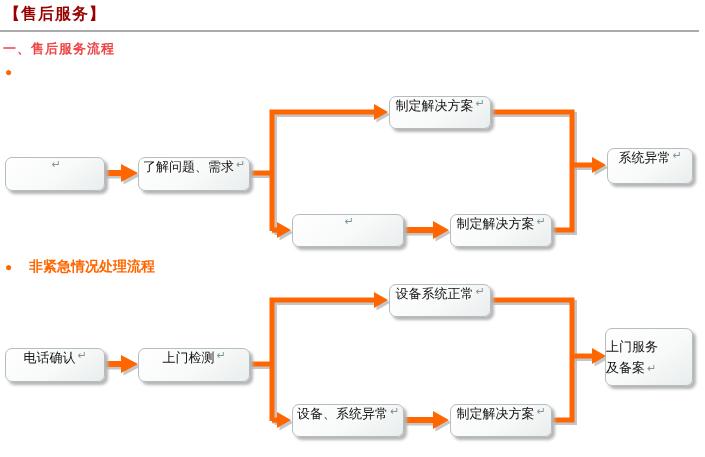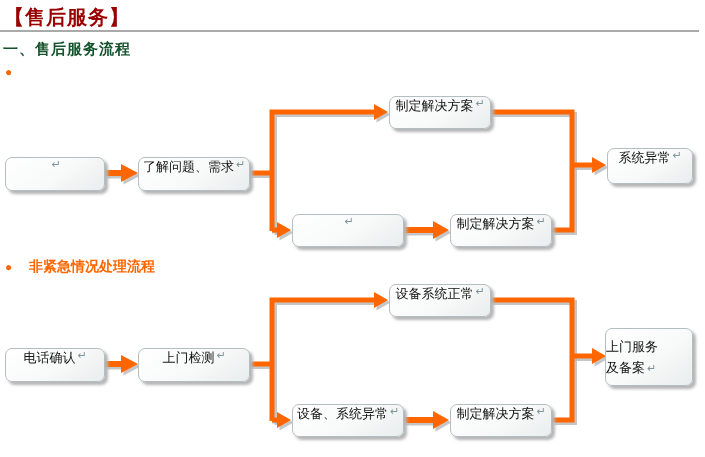--- a/index.html
+++ b/index.html
@@ -3,30 +3,30 @@
 <meta charset="utf-8">
 <style>
   html,body { margin:0; padding:0; background:#fff; }
   #stage {
     position:relative; width:705px; height:457px;
     background:#ffffff; overflow:hidden;
     font-family:"Liberation Sans", sans-serif;
   }
   .page-title {
     position:absolute; left:4px; top:4px;
-    font-size:20px; font-weight:bold; color:#990000;
+    font-size:16px; font-weight:bold; color:#990000;
     letter-spacing:1px;
   }
   .divider {
     position:absolute; left:0; top:30px; width:699px; height:0;
     border-top:2px solid #aaaaaa;
   }
   .section-heading {
     position:absolute; left:3px; top:40px;
-    font-size:15px; font-weight:bold; color:#14532d;
+    font-size:13px; font-weight:bold; color:#ef4444;
     letter-spacing:1px;
   }
   .flow-heading {
     position:absolute; font-size:14px; font-weight:bold; color:#ff6600;
   }
   .bullet {
     position:absolute; font-size:12px; color:#ff6600; line-height:12px;
   }
   svg.connectors { position:absolute; left:0; top:0; }
   .lines-shadow path { stroke:#b3b3b3; fill:none; opacity:.75; }

